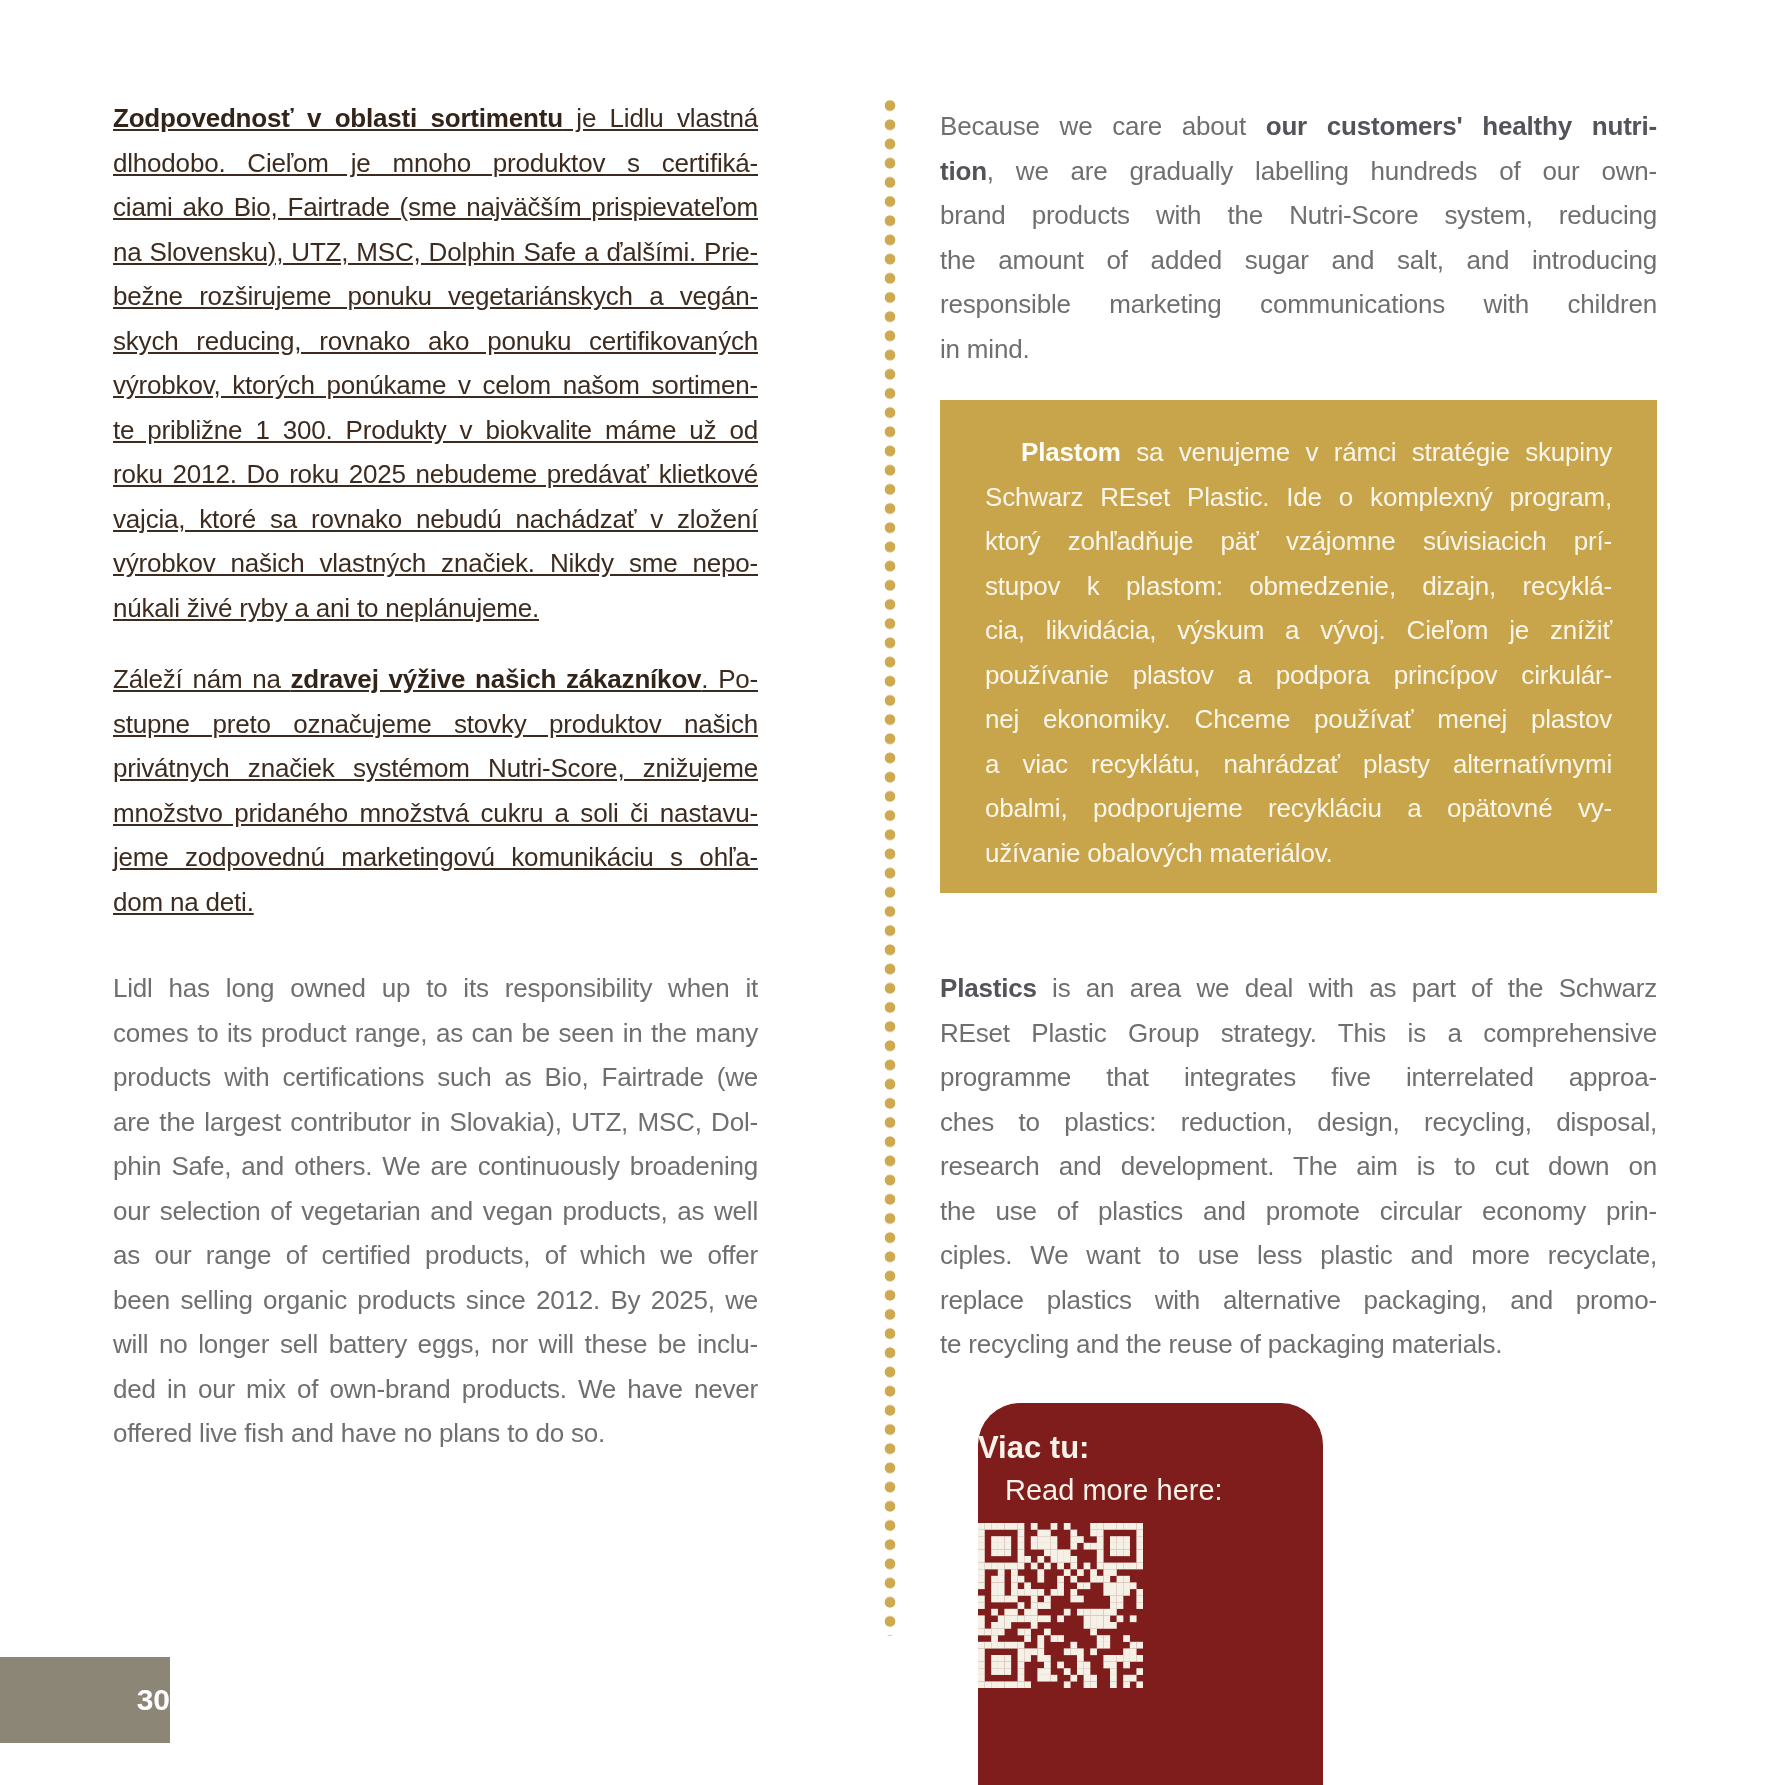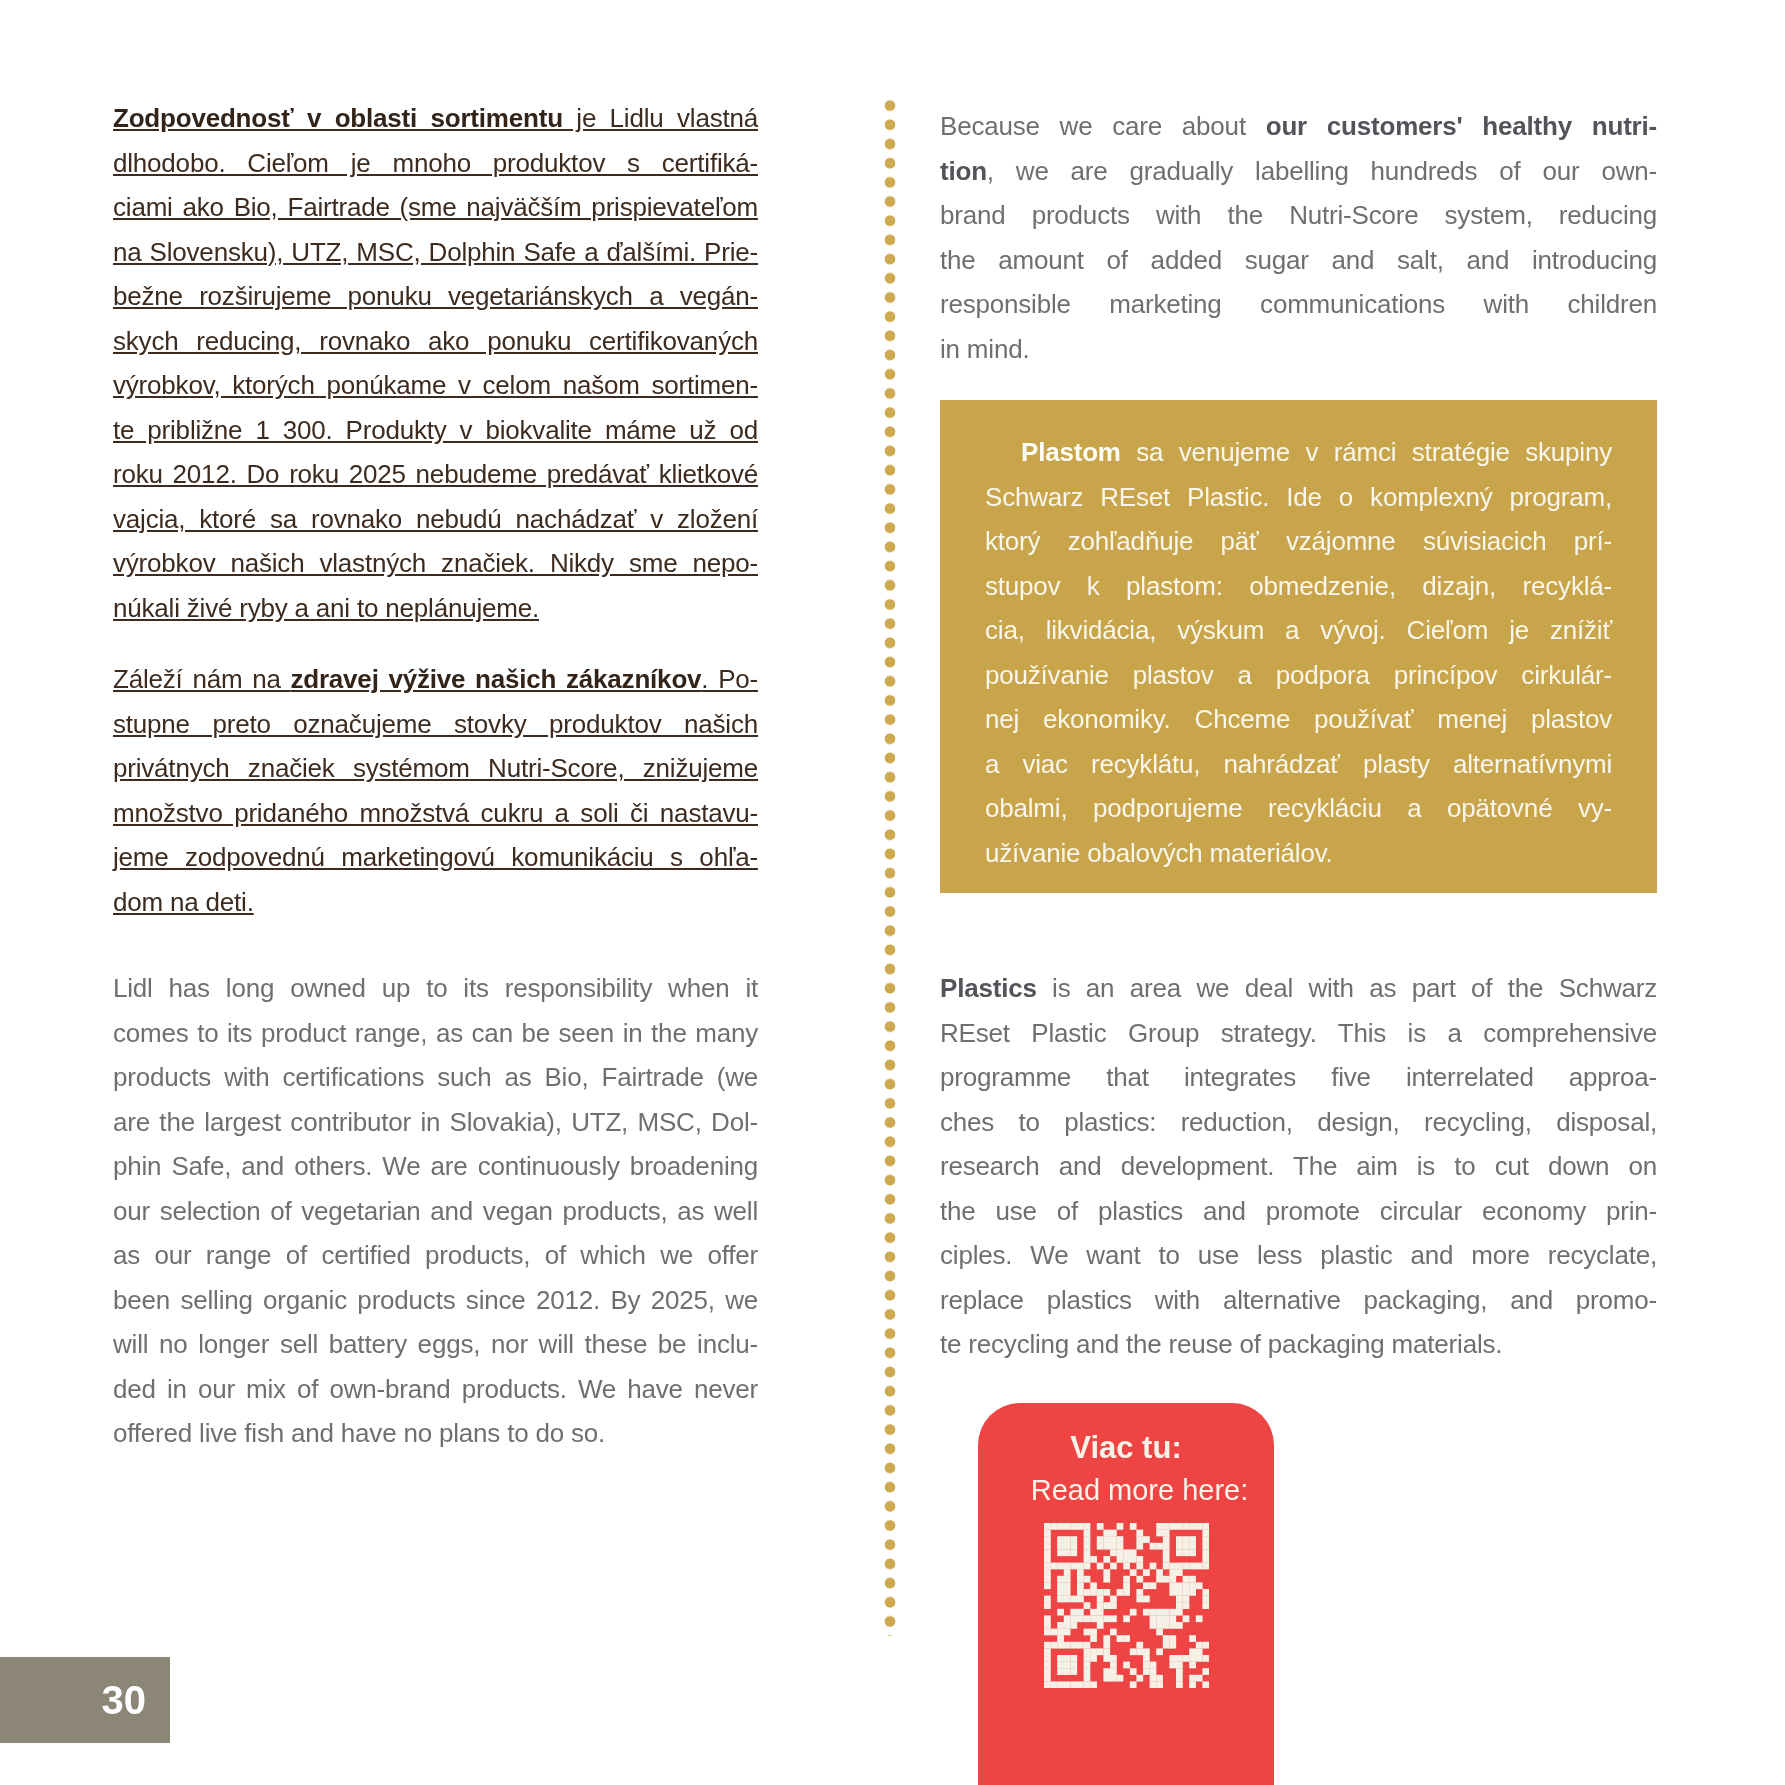--- a/index.html
+++ b/index.html
@@ -27,34 +27,34 @@
     background:#C8A54B; box-sizing:border-box; padding:30px 45px 0 45px;
   }
   .gold-box .line { color:#FAF6EC; }
   .gold-box .line b { color:#FFFDF7;margin-left:36px; }
   .divider {
     position:absolute; left:884px; top:96px; width:12px; height:1540px;
     background-image: radial-gradient(circle at 6px 9.6px, #CFA94F 5px, rgba(0,0,0,0) 5.7px);
     background-size:12px 19.2px; background-repeat:repeat-y;
   }
   .qr-card {
-    position:absolute; left:978px; top:1403px; width:296px; height:382px;
-    background:#ef4444; border-radius:42px 42px 0 0; text-align:center;
+    position:absolute; left:978px; top:1403px; width:345px; height:382px;
+    background:#7f1d1d; border-radius:42px 42px 0 0; text-align:left;
     box-sizing:border-box; padding-top:24px;
   }
   .qr-title { font-size:31px; font-weight:bold; color:#F7F3E9; line-height:42px; }
   .qr-sub   { font-size:29px; color:#F7F3E9; line-height:42px;padding-left:27px; }
   .qr-svg   { margin-top:12px; }
   .page-strip {
     position:absolute; left:0; top:1657px; width:170px; height:86px;
     background:#8C8677;
   }
   .page-num {
-    color:#FFFFFF; font-size:40px; font-weight:bold; line-height:86px;
-    text-align:right; padding-right:24px;
+    color:#FFFFFF; font-size:30px; font-weight:bold; line-height:86px;
+    text-align:right; 
   }
 </style>
 </head>
 <body>
 
 <div class="page">
 
   <div class="divider"></div>
 
   <div id="p-left-1" class="para sk">

